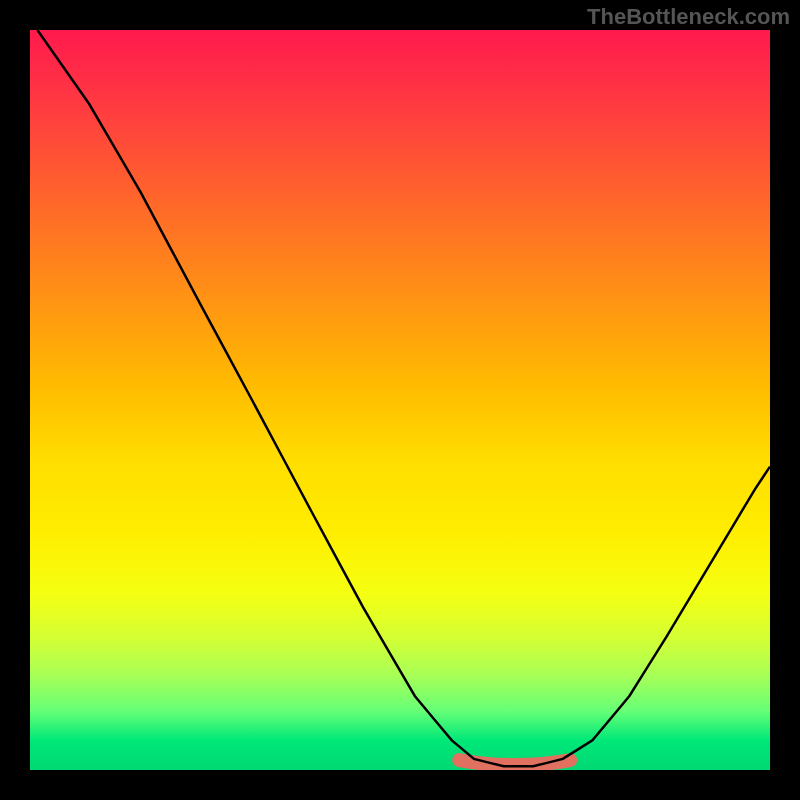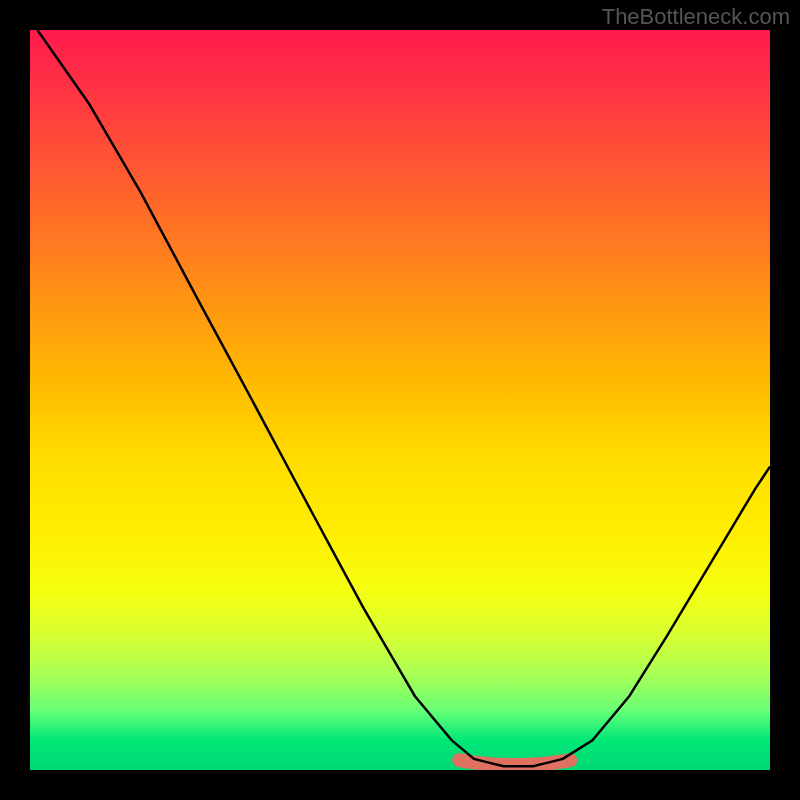--- a/index.html
+++ b/index.html
@@ -9,21 +9,21 @@
     background: #000;
     position: relative;
     font-family: Arial, sans-serif;
   }
   .watermark {
     position: absolute;
     top: 4px;
     right: 10px;
     color: #555;
     font-size: 22px;
-    font-weight: 400;
+    font-weight: 700;
     z-index: 10;
   }
   .chart-area {
     position: absolute;
     left: 30px;
     top: 30px;
     width: 740px;
     height: 740px;
     overflow: hidden;
   }

